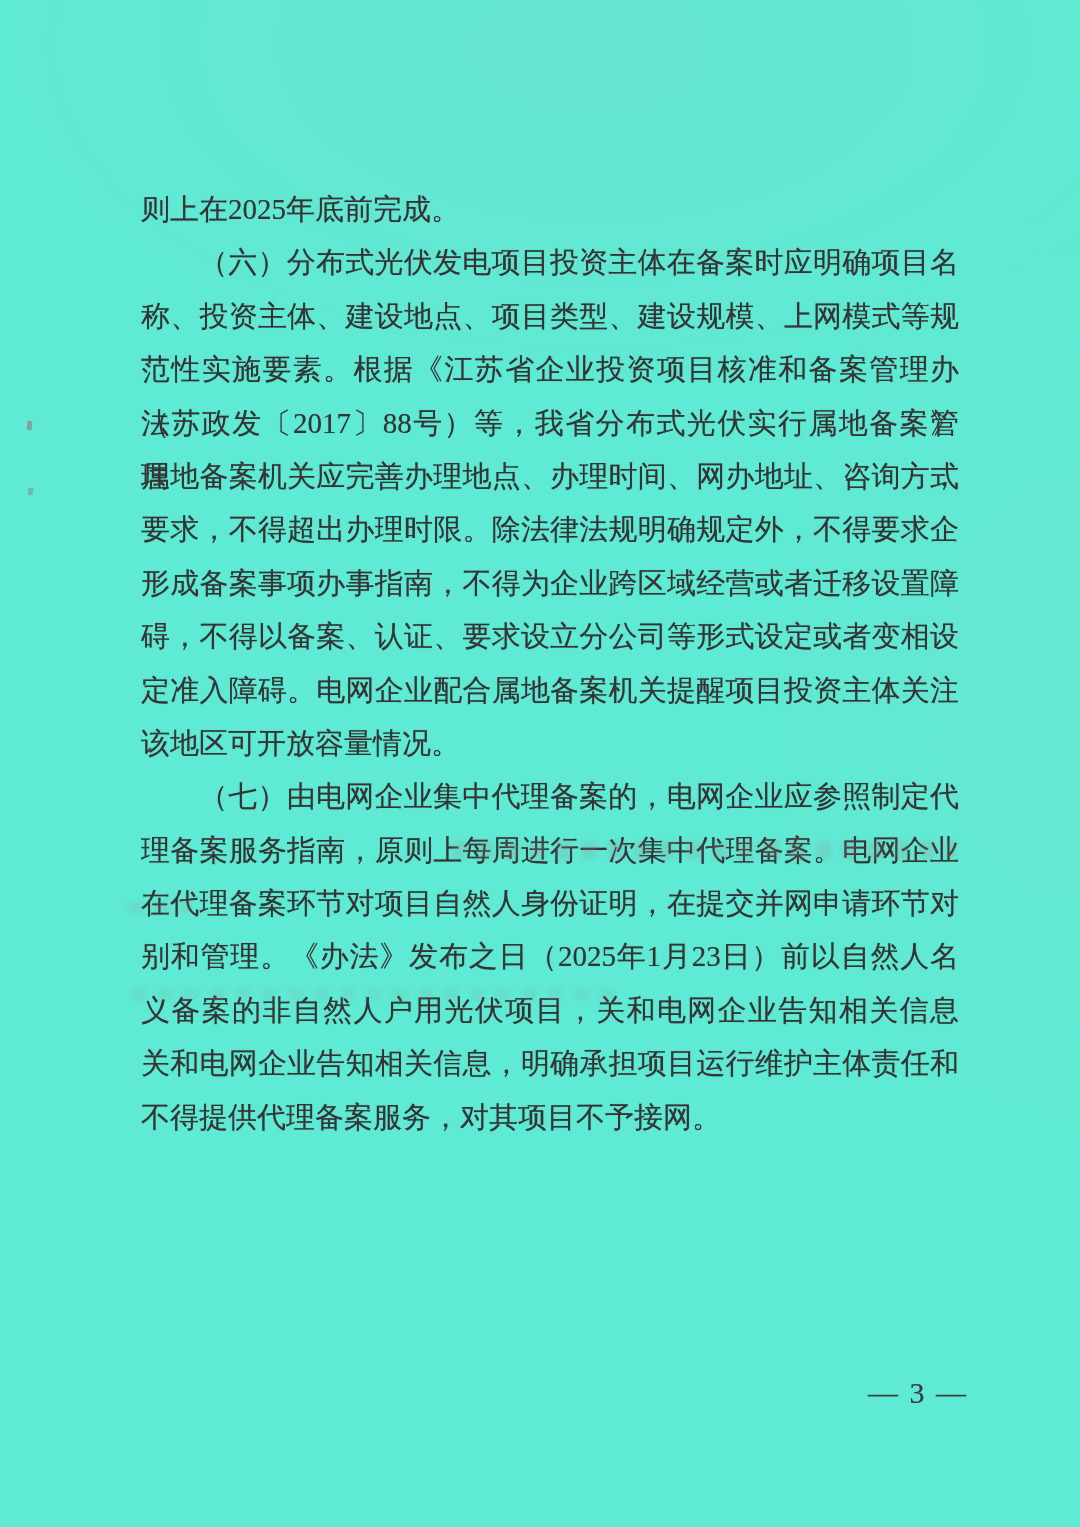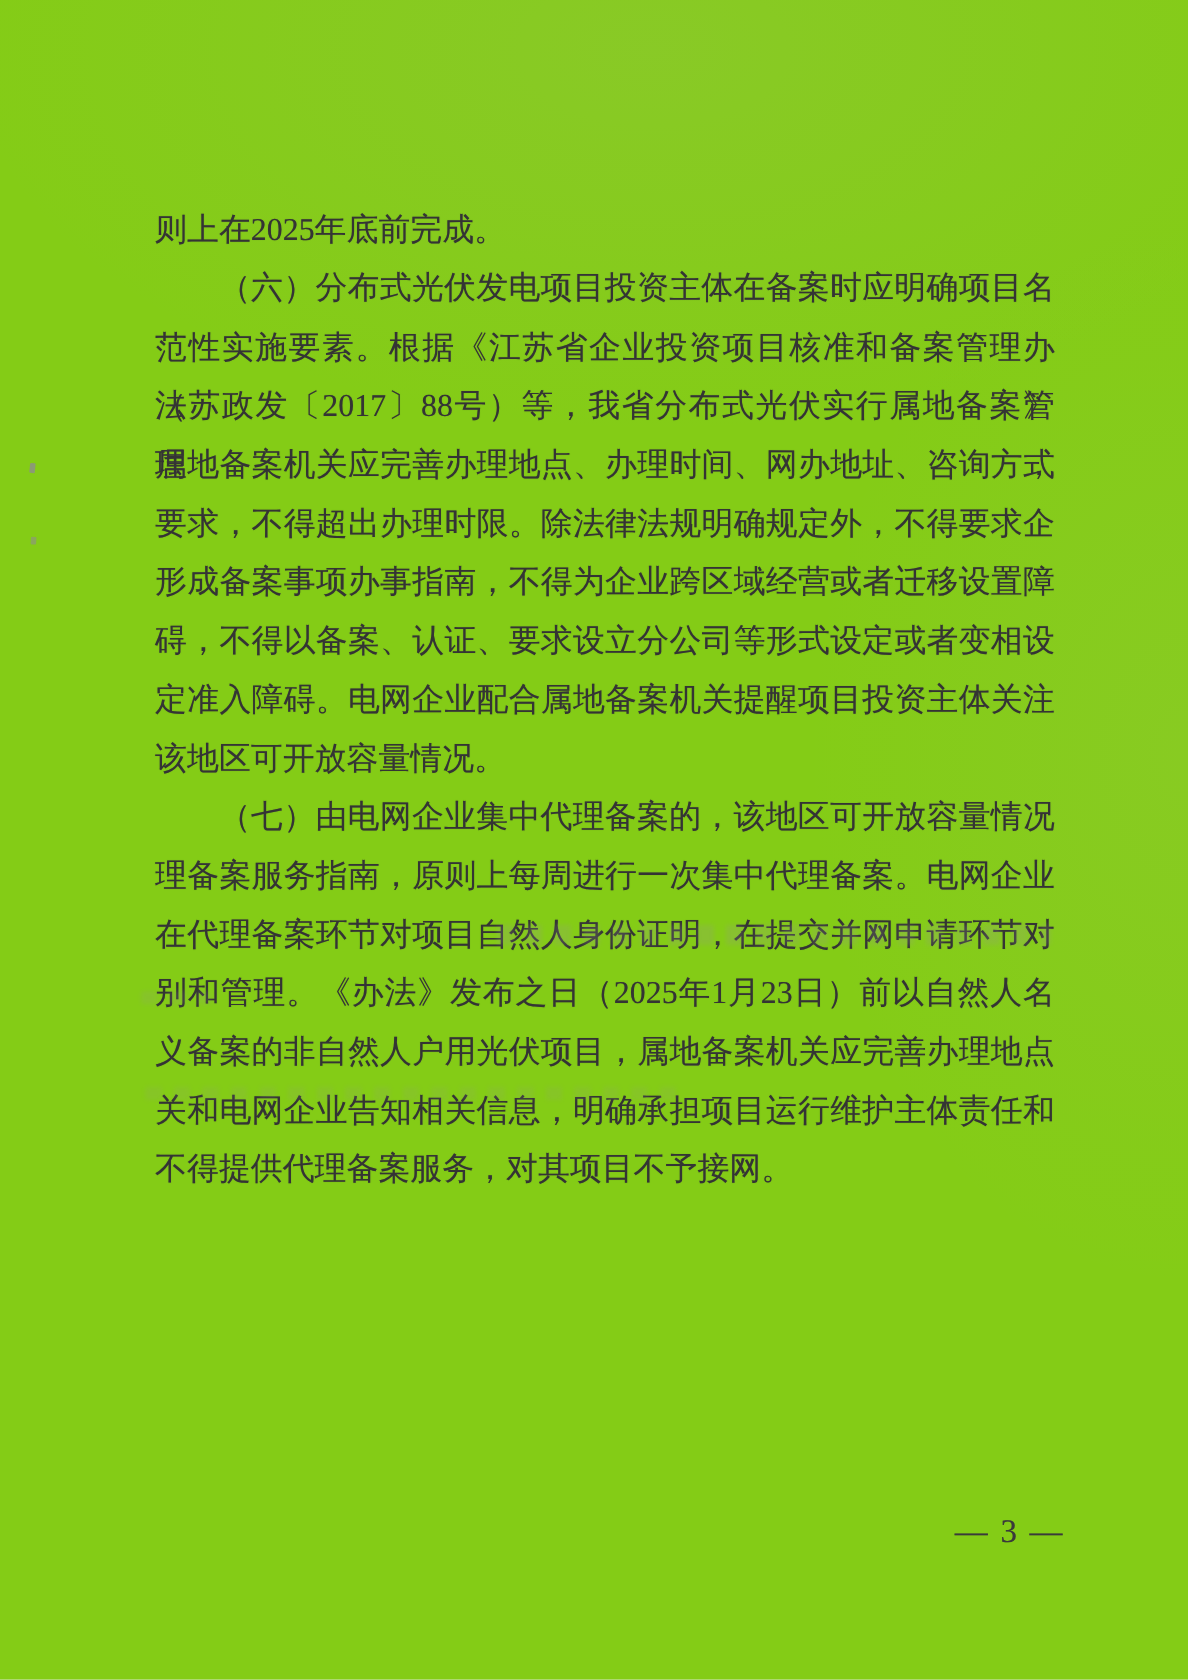--- a/index.html
+++ b/index.html
@@ -5,21 +5,21 @@
   html, body {
     margin: 0;
     padding: 0;
     background: #e8e8e8;
   }
   .page {
     position: relative;
     width: 1080px;
     height: 1527px;
     margin: 0 auto;
-    background: #84cc16;
+    background: #5eead4;
     overflow: hidden;
     font-family: "Liberation Serif", "DejaVu Serif", serif;
     color: #343434;
   }
   
   .page::before {
     content: "";
     position: absolute;
     inset: 0;
     background:
@@ -88,33 +88,34 @@
   .tick-2 { left: 28px; top: 488px; width: 5px; height: 7px; opacity: 0.6; transform: rotate(4deg); }
 </style>
 </head>
 <body>
 
 <div class="page">
 
   <div class="textblock">
     <div class="line">则上在2025年底前完成。</div>
     <div class="line justify indent">（六）分布式光伏发电项目投资主体在备案时应明确项目名</div>
+    <div class="line justify">称、投资主体、建设地点、项目类型、建设规模、上网模式等规</div>
     <div class="line justify">范性实施要素。根据《江苏省企业投资项目核准和备案管理办法》</div>
     <div class="line justify">（苏政发〔2017〕88号）等，我省分布式光伏实行属地备案管理，</div>
     <div class="line justify">属地备案机关应完善办理地点、办理时间、网办地址、咨询方式</div>
     <div class="line justify">要求，不得超出办理时限。除法律法规明确规定外，不得要求企</div>
     <div class="line justify">形成备案事项办事指南，不得为企业跨区域经营或者迁移设置障</div>
     <div class="line justify">碍，不得以备案、认证、要求设立分公司等形式设定或者变相设</div>
     <div class="line justify">定准入障碍。电网企业配合属地备案机关提醒项目投资主体关注</div>
     <div class="line">该地区可开放容量情况。</div>
-    <div class="line justify indent">（七）由电网企业集中代理备案的，该地区可开放容量情况</div>
+    <div class="line justify indent">（七）由电网企业集中代理备案的，电网企业应参照制定代</div>
     <div class="line justify">理备案服务指南，原则上每周进行一次集中代理备案。电网企业</div>
     <div class="line justify">在代理备案环节对项目自然人身份证明，在提交并网申请环节对</div>
     <div class="line justify">别和管理。《办法》发布之日（2025年1月23日）前以自然人名</div>
-    <div class="line justify">义备案的非自然人户用光伏项目，属地备案机关应完善办理地点</div>
+    <div class="line justify">义备案的非自然人户用光伏项目，关和电网企业告知相关信息</div>
     <div class="line justify">关和电网企业告知相关信息，明确承担项目运行维护主体责任和</div>
     <div class="line">不得提供代理备案服务，对其项目不予接网。</div>
   </div>
 
   <div class="page-number">— 3 —</div>
 
   <div class="ghost ghost-1"></div>
   <div class="ghost ghost-2"></div>
   <div class="ghost ghost-3"></div>
   <div class="tick tick-1"></div>

